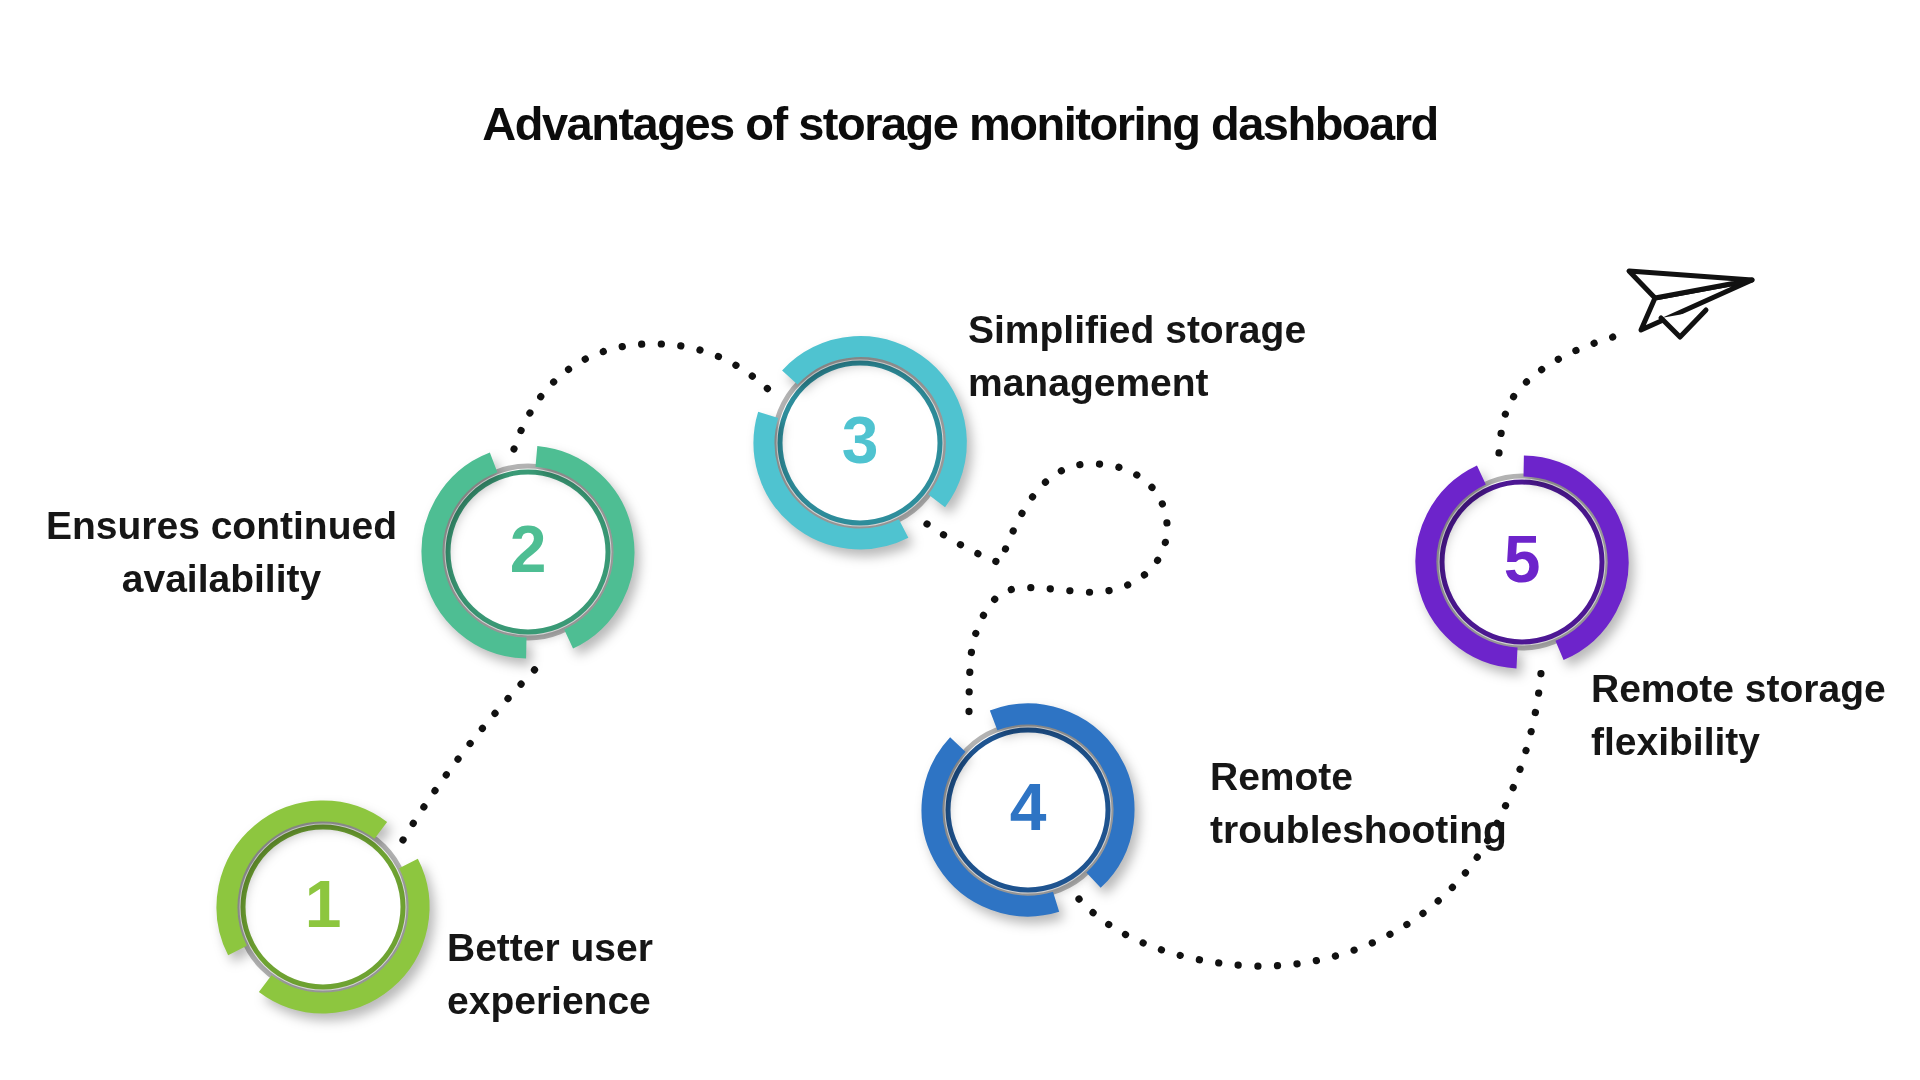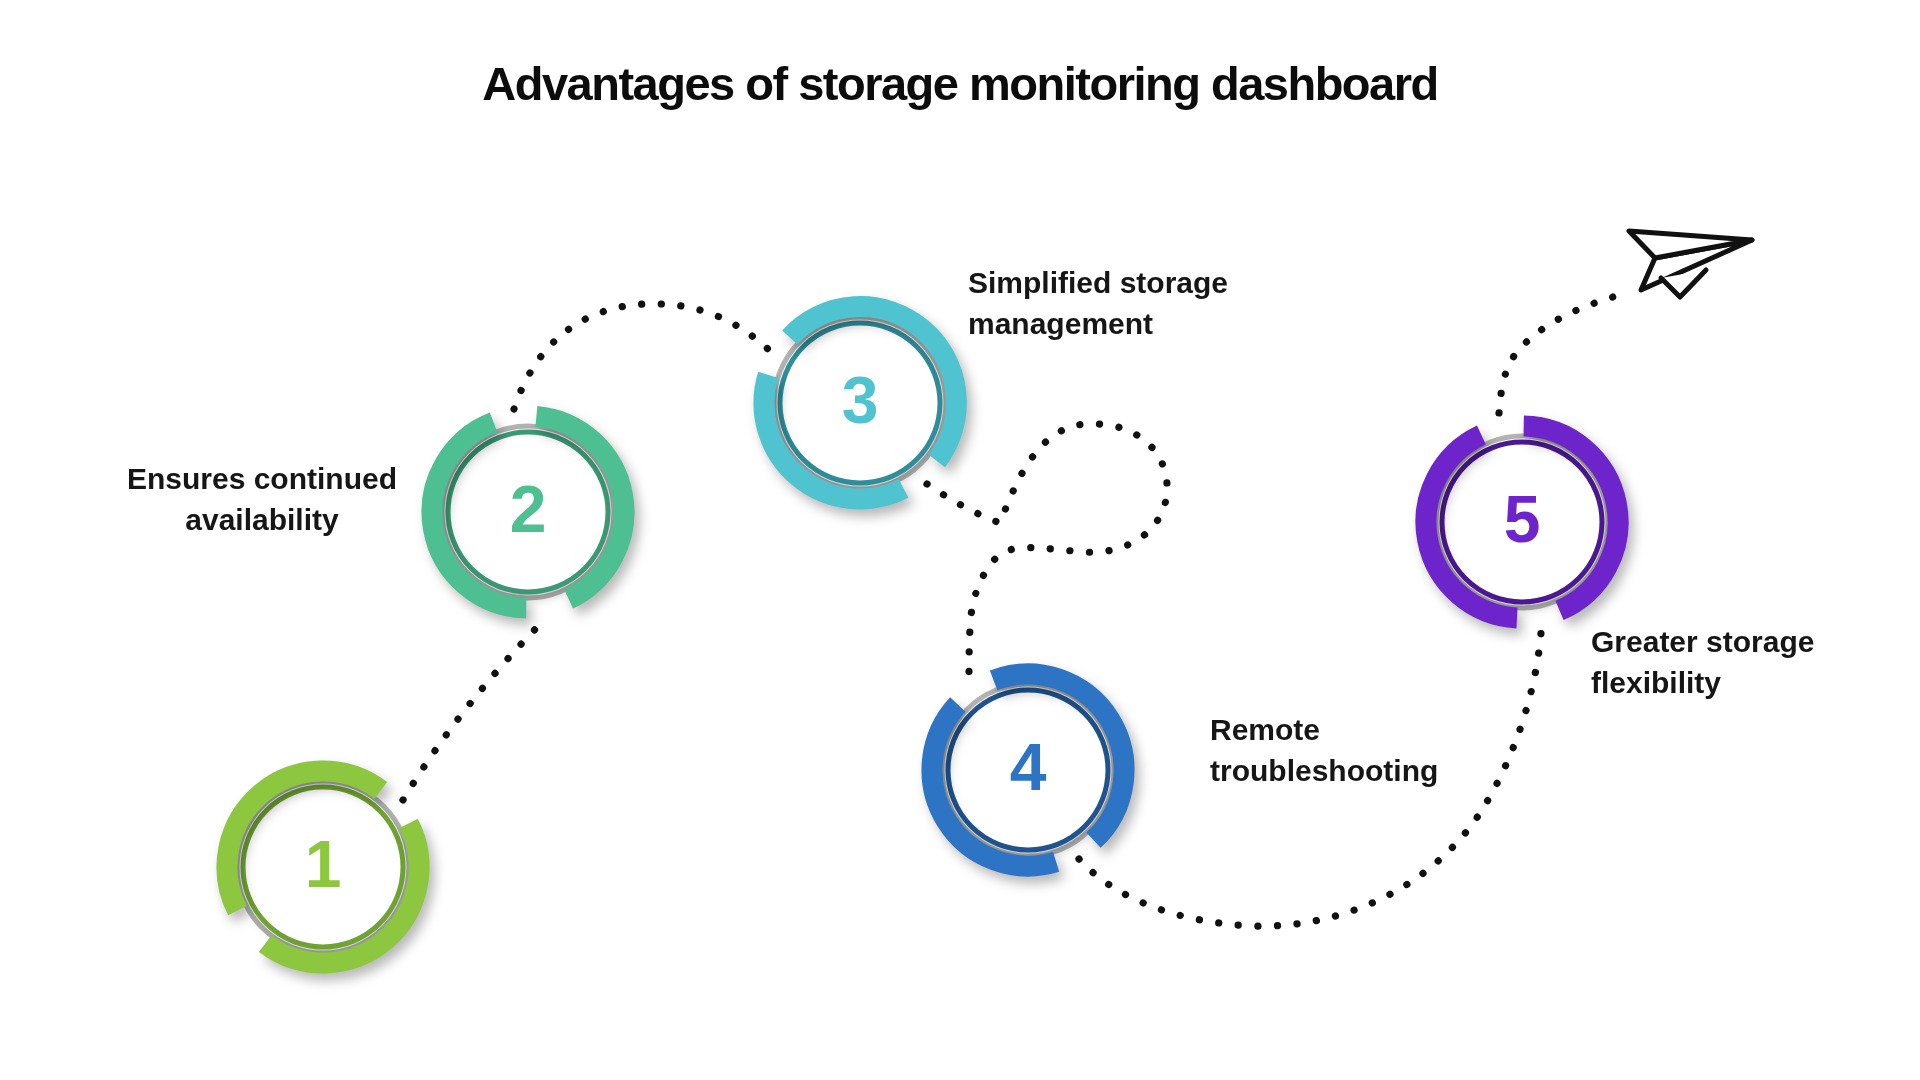--- a/index.html
+++ b/index.html
@@ -1,30 +1,31 @@
 <!DOCTYPE html>
 <html><head>
 <meta charset="utf-8">
 <style>
   html,body{margin:0;padding:0;background:#fff;}
   .canvas{
     position:relative;width:1920px;height:1008px;background:#ffffff;overflow:hidden;
     font-family:"Liberation Sans",sans-serif;
+    margin-top:40px;
   }
   .title{
     position:absolute;top:56px;left:0;width:100%;margin:0;text-align:center;
     font-size:47px;font-weight:700;letter-spacing:-1.5px;color:#0c0c0c;
   }
   #decor{position:absolute;left:0;top:0;width:1920px;height:1080px;}
   .num{
     position:absolute;transform:translate(-50%,-54%);
     font-size:66px;font-weight:700;line-height:1;
   }
   .label{
-    position:absolute;font-size:30px;font-weight:700;line-height:1.36;
+    position:absolute;font-size:39px;font-weight:700;line-height:1.36;
     color:#161616;white-space:pre-line;
   }
   .label.right{text-align:center;}
   .shadow-arc{filter:drop-shadow(5px 7px 6px rgba(0,0,0,.28));}
   .shadow-circle{filter:drop-shadow(3px 5px 5px rgba(0,0,0,.20));}
 </style>
 </head>
 <body>
 
 <div class="canvas">
@@ -77,22 +78,24 @@
       <path d="M1661,278 L1680,297 L1706,270" fill="#ffffff"></path>
     </g>
   </svg>
 
   <div class="num" style="left: 323px; top: 867px; color: rgb(141, 198, 63);">1</div>
   <div class="num" style="left: 528px; top: 512px; color: rgb(78, 190, 147);">2</div>
   <div class="num" style="left: 860px; top: 403px; color: rgb(79, 195, 208);">3</div>
   <div class="num" style="left: 1028px; top: 770px; color: rgb(46, 116, 196);">4</div>
   <div class="num" style="left: 1522px; top: 522px; color: rgb(109, 36, 203);">5</div>
 
+  <div class="label" style="left:447px;top:881px">Better user
+experience</div>
   <div class="label right" style="right:1523px;top:459px">Ensures continued
 availability</div>
   <div class="label" style="left:968px;top:263px">Simplified storage
 management</div>
   <div class="label" style="left:1210px;top:710px">Remote
 troubleshooting</div>
-  <div class="label" style="left:1591px;top:622px">Greater storage
+  <div class="label" style="left:1591px;top:622px">Remote storage
 flexibility</div>
 
 </div>
 
 </body></html>

